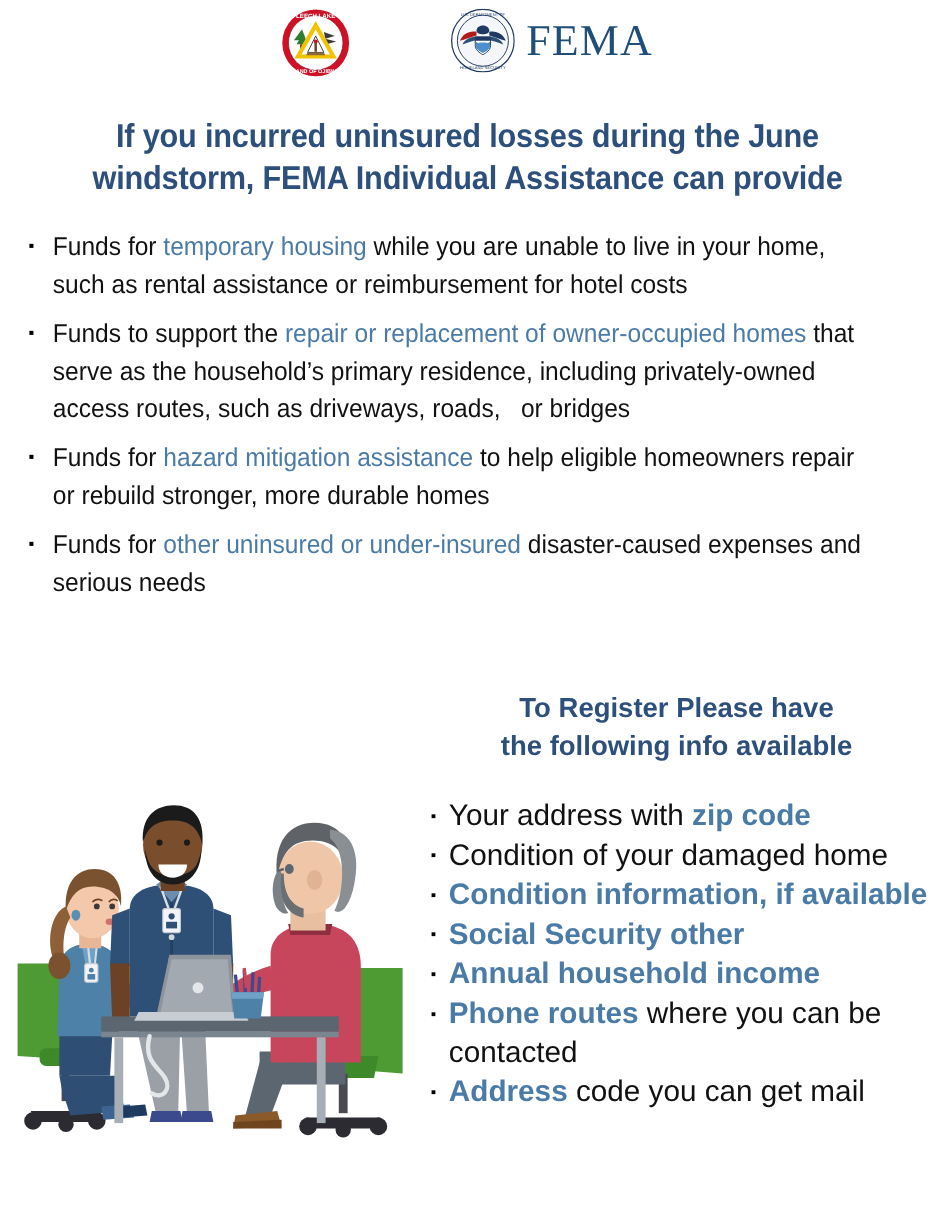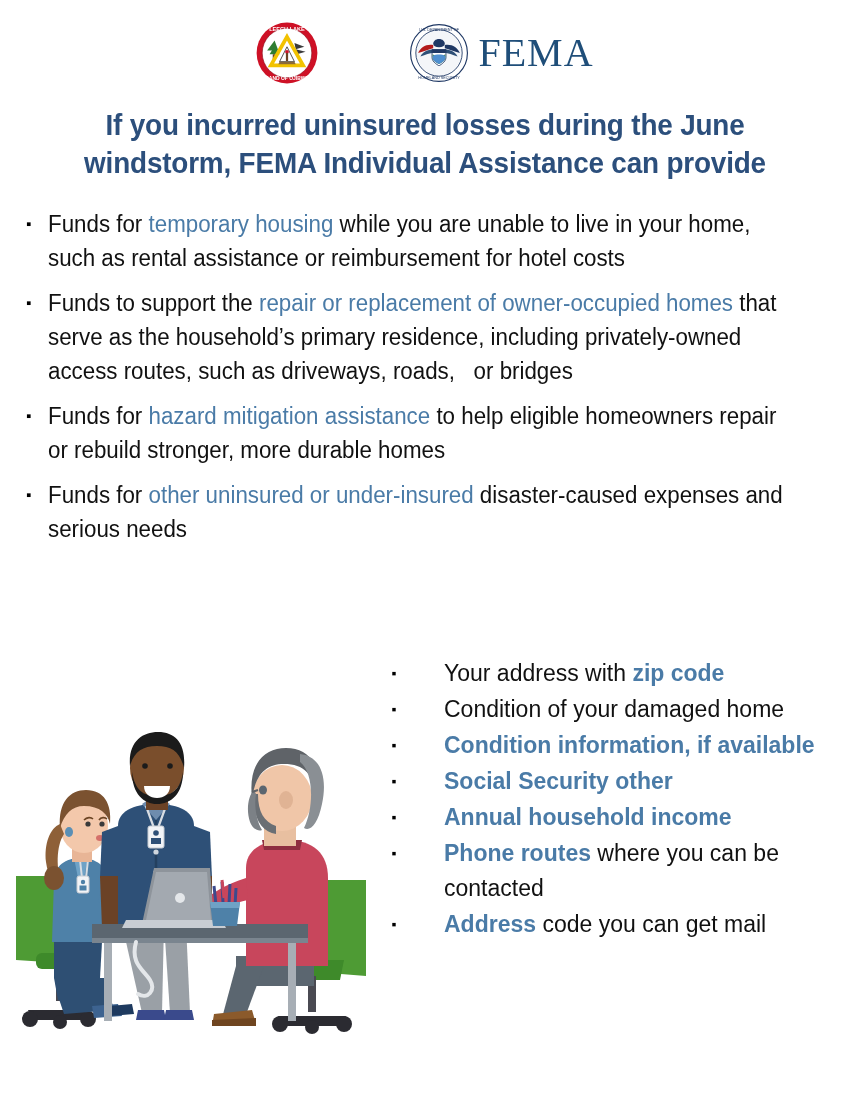--- a/index.html
+++ b/index.html
@@ -12,21 +12,21 @@
     background: #ffffff;
     font-family: "Liberation Sans", sans-serif;
     overflow: hidden;
     position: relative;
   }
 
   
   .logo-bar {
     height: 98px;
     display: flex;
-    align-items: center;
+    align-items: flex-start;
     justify-content: center;
     gap: 92px;
     padding-top: 8px;
     box-sizing: border-box;
   }
   .logo-group {
     display: flex;
     align-items: center;
     gap: 10px;
   }
@@ -119,24 +119,23 @@
   .reg-list .marker {
     width: 28px;
     flex: 0 0 28px;
     color: #000;
     font-size: 14px;
     line-height: 35px;
     text-align: center;
   }
   .reg-list .btext {
     flex: 1;
-    font-size: 23px;
+    font-size: 27px;
     line-height: 35px;
     color: #111111;
-    margin-left: 36px;
   }
   .reg-list .btext .accent { font-weight: bold; }
 
   
   .illus {
     position: absolute;
     left: 14px;
     top: 100px;
     width: 370px;
     height: 330px;
@@ -371,20 +370,24 @@
         <path d="M200 158 L204 196 M208 154 L210 196 M216 156 L214 196 M222 160 L220 196" stroke="#3D4A8C" stroke-width="3" fill="none"></path>
         <path d="M208 152 L210 170" stroke="#C8465C" stroke-width="3" fill="none"></path>
         <path d="M196 174 L226 174 L223 198 L199 198 Z" fill="#4E81A8"></path>
         <path d="M196 174 L226 174 L225 180 L197 180 Z" fill="#6FA2C6"></path>
       </g>
 
     </svg>
   </div>
 
   <div class="lower-right">
+    <div class="subheadline">
+      <span class="l">To Register Please have</span>
+      <span class="l">the following info available</span>
+    </div>
     <div class="reg-list" id="reg-list">
         <div class="bullet-row">
           <span class="marker">▪</span>
           <span class="btext"><span>Your address with </span><span class="accent">zip code</span></span>
         </div>
         <div class="bullet-row">
           <span class="marker">▪</span>
           <span class="btext"><span>Condition of your damaged home</span></span>
         </div>
         <div class="bullet-row">

